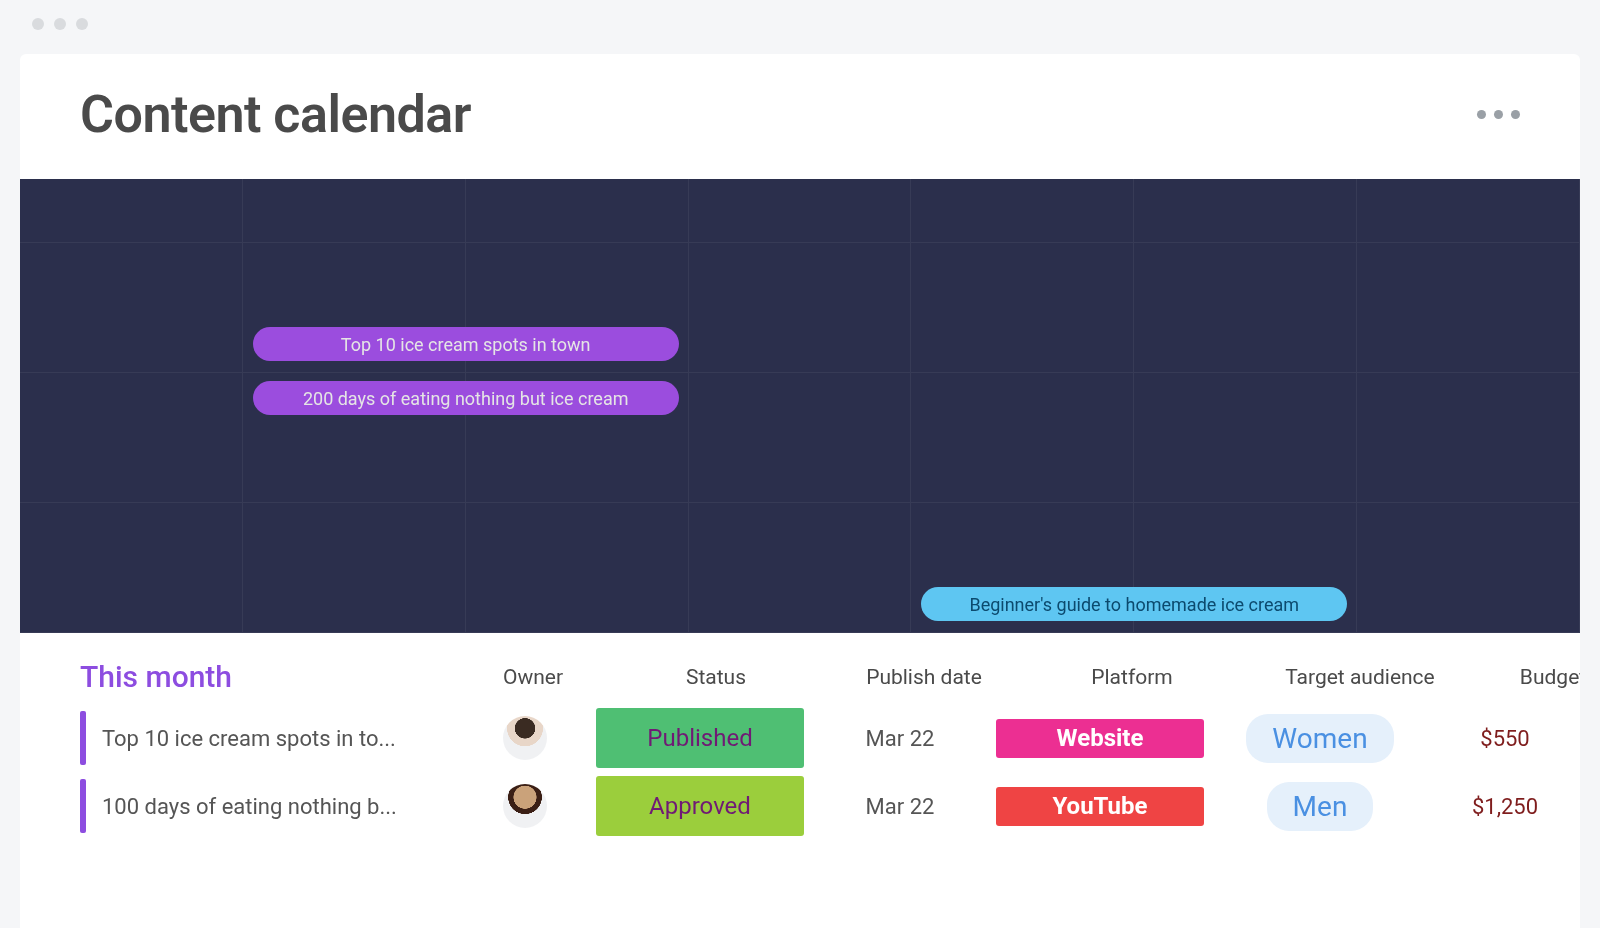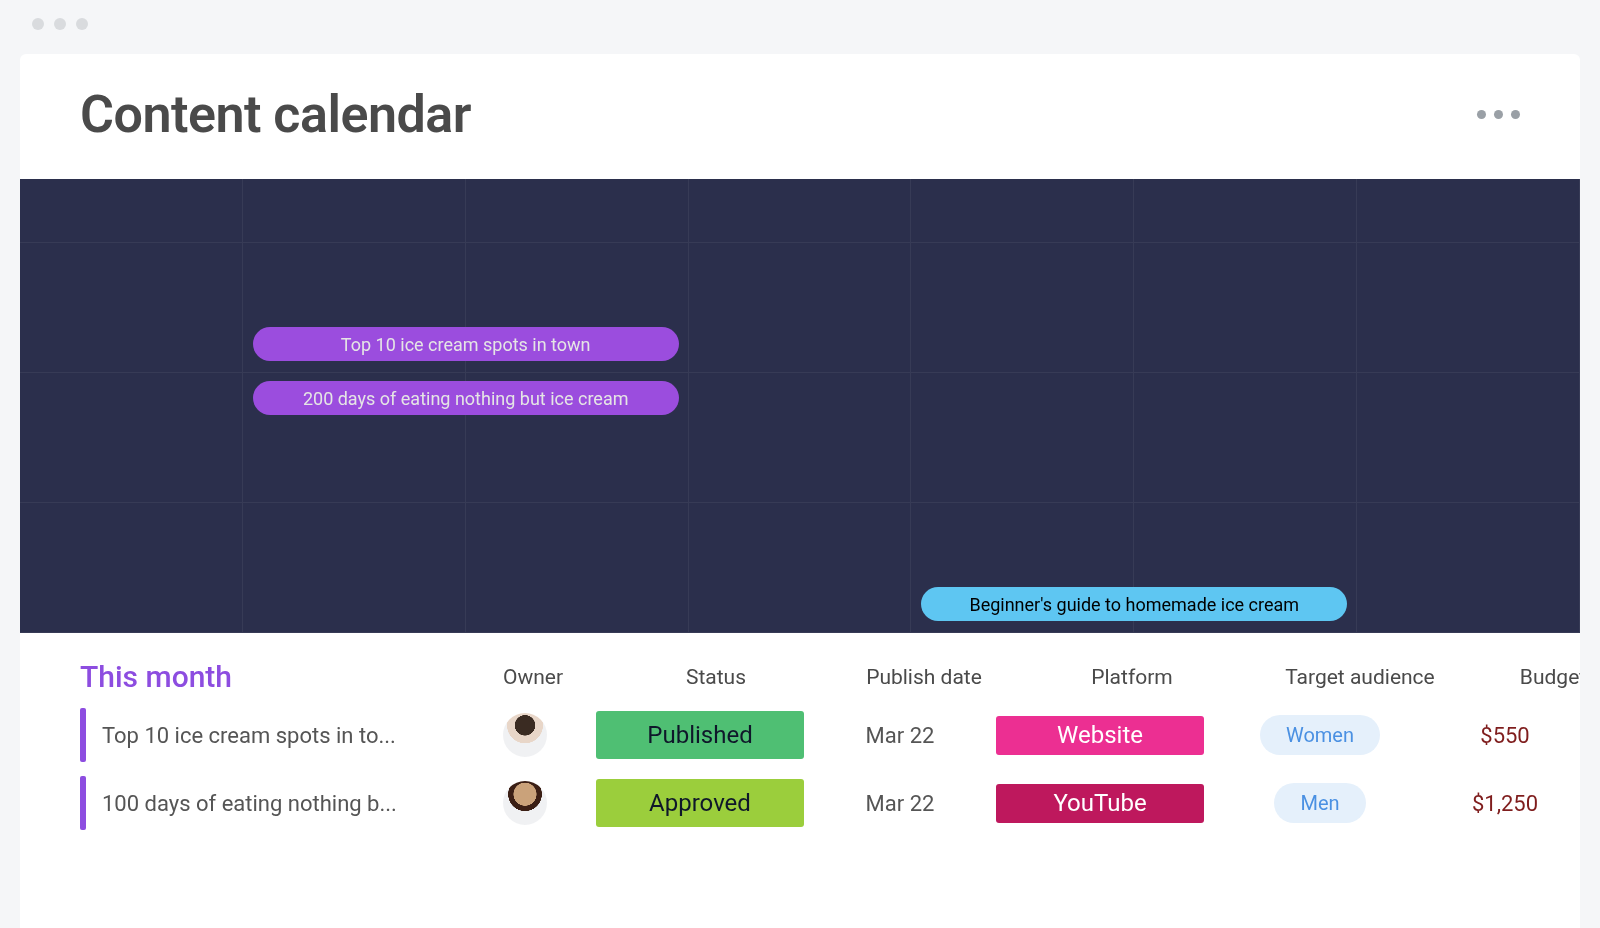--- a/index.html
+++ b/index.html
@@ -16,44 +16,44 @@
   .calendar { background:#2b2f4c; color:#fff; position:relative; }
   .cal-head { display:grid; grid-template-columns: repeat(7, 1fr); }
   .cal-head div { text-align:center; padding:24px 0 20px 0; font-size:20px; color:#e8eaf0; }
   .cal-grid { display:grid; grid-template-columns: repeat(7, 1fr); grid-template-rows: 64px 130px 130px 130px; }
   .cal-cell { border:1px solid rgba(255,255,255,0.06); border-left:none; border-top:none; }
   .cal-head div { border-right:1px solid rgba(255,255,255,0.0); }
   .cal-grid .cal-cell:nth-child(7n+1){ border-left:none;}
 
   .pill { position:absolute; height:34px; border-radius:18px; display:flex; align-items:center; justify-content:center; font-size:18px; color:#e5e5e5; padding:0 18px; white-space:nowrap; cursor:pointer; }
   .pill.purple { background:#9b4dde; }
-  .pill.blue   { background:#5ec6f2; color:#000000; }
+  .pill.blue   { background:#5ec6f2; color:#0c4a6e; }
 
   
   
 
   .month { padding:26px 60px 0 60px; }
   .month-head { display:grid; grid-template-columns: 380px 130px 220px 180px 220px 220px 150px 50px; align-items:center; gap:8px; }
   .month-title { font-size:30px; color:#8d4de0; font-weight:500; }
   .col-h { font-size:21px; color:#4a4a4a; text-align:center; font-weight:400; }
 
   .row { display:grid; grid-template-columns: 380px 130px 220px 180px 220px 220px 150px 50px; align-items:center; margin-top:14px; height:54px; }
   .task { display:flex; align-items:center; height:54px; }
   .task .bar { width:6px; height:100%; background:#8d4de0; border-radius:2px; margin-right:16px; }
   .task .name { font-size:22px; color:#555; white-space:nowrap; overflow:hidden; text-overflow:ellipsis; max-width:340px; }
   .avatar { width:44px; height:44px; border-radius:50%; background:#e5e7ea; display:block; margin:0 auto; background-size:cover; background-position:center; }
-  .status { height:48px; border-radius:3px; display:flex; align-items:center; justify-content:center; color:#0f172a; font-size:24px; margin:0 6px; }
+  .status { height:60px; border-radius:3px; display:flex; align-items:center; justify-content:center; color:#701a75; font-size:24px; margin:0 6px; }
   .status.green { background:#4fbf73; }
   .status.lime  { background:#9bce3c; }
   .date { text-align:center; font-size:22px; color:#555; }
-  .platform { height:39px; border-radius:3px; display:flex; align-items:center; justify-content:center; color:#fff; font-size:24px; margin:0 6px; }
+  .platform { height:39px; border-radius:3px; display:flex; align-items:center; justify-content:center; color:#fff; font-size:24px; margin:0 6px;font-weight:bold; }
   .platform.pink   { background:#ec2f92; }
-  .platform.purple { background:#be185d;text-align:center; }
+  .platform.purple { background:#ef4444;text-align:center; }
   .aud-wrap { display:flex; justify-content:center; }
-  .aud { background:#e5f0fb; color:#4a90e2; padding:8px 26px; border-radius:22px; font-size:20px; }
+  .aud { background:#e5f0fb; color:#4a90e2; padding:8px 26px; border-radius:22px; font-size:28px; }
   .budget { text-align:center; font-size:22px; color:#7f1d1d; }
 
   .av1 { background: radial-gradient(circle at 50% 28%, #3a2b22 0 26%, #e8d6c8 27% 46%, #f0f1f3 47% 100%); }
   .av2 { background: radial-gradient(circle at 50% 30%, #caa27a 0 30%, #3b1f15 31% 44%, #f0f1f3 45% 100%); }
 </style>
 </head>
 <body>
 
 <div class="frame">
   <div class="traffic">

